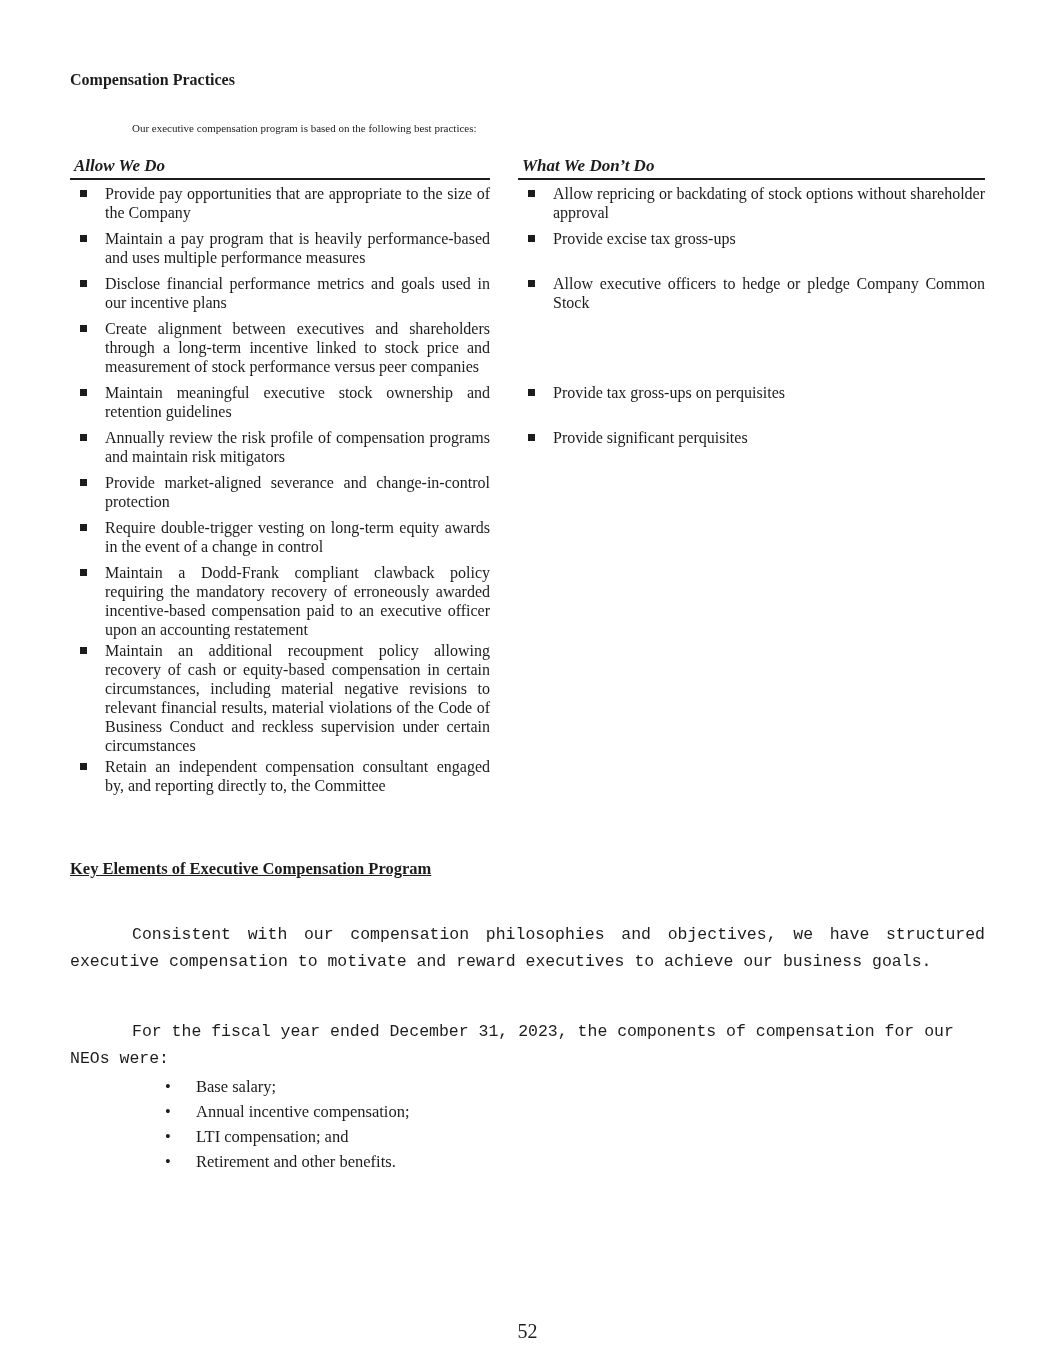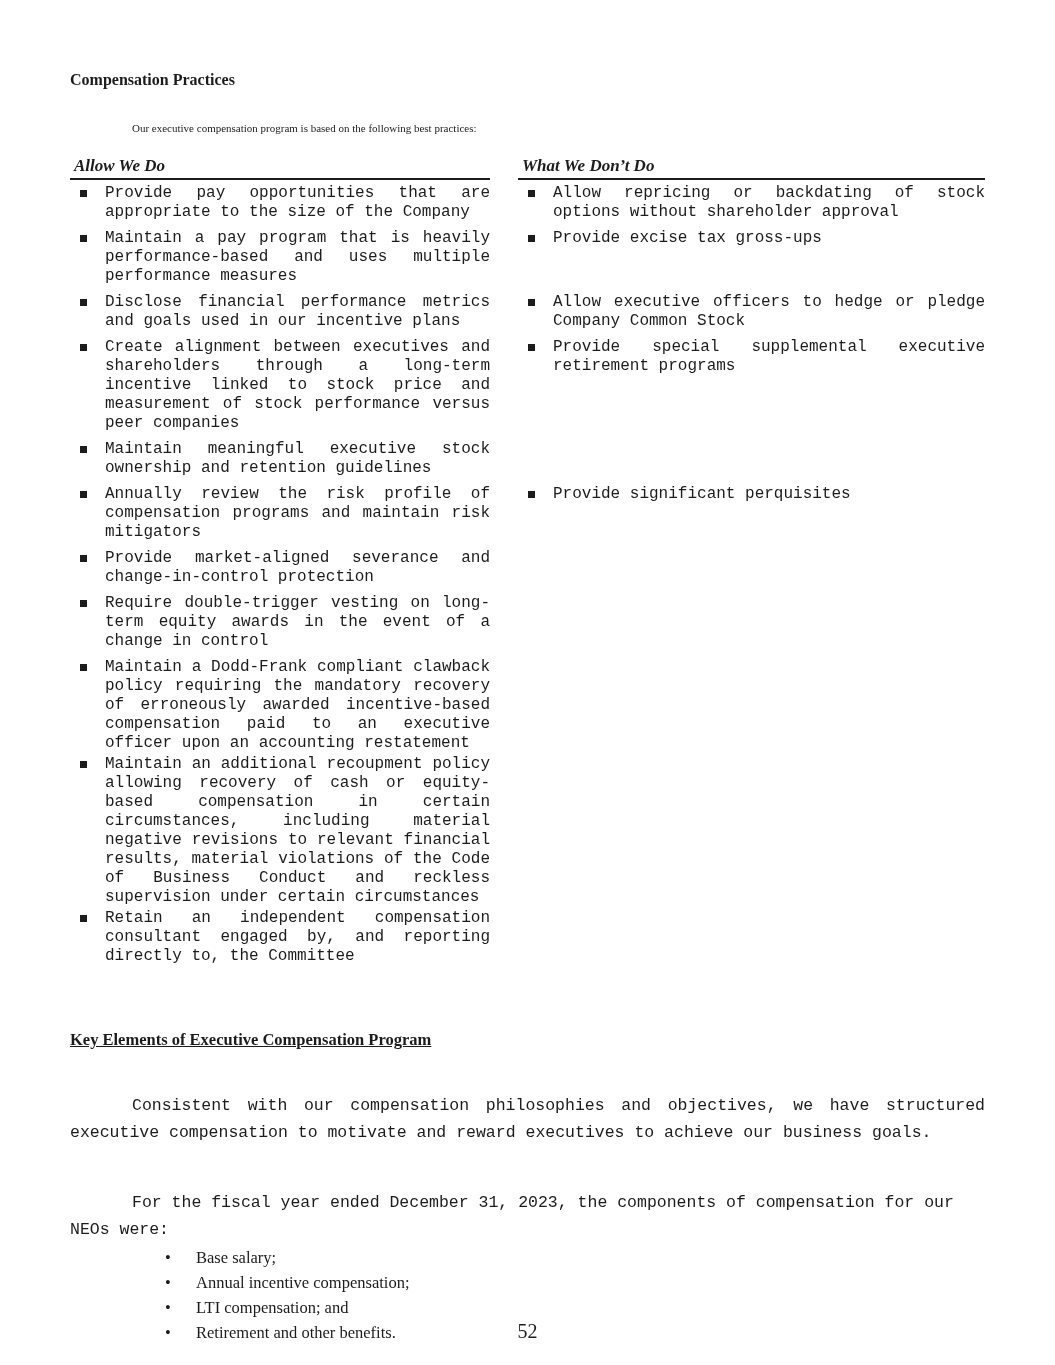--- a/index.html
+++ b/index.html
@@ -42,21 +42,21 @@
     padding-left: 4px;
   }
   .hdr-left { width: 420px; }
   .hdr-right { width: 467px; margin-left: 28px; }
   .ptable-body { padding-top: 4px; }
   .prow { display: flex; margin-bottom: 7px; }
   .prow.tight { margin-bottom: 2px; }
   .prow.last { margin-bottom: 12px; }
   .cell-l { width: 420px; }
   .cell-r { width: 467px; margin-left: 28px; }
-  .bitem { display: flex; align-items: flex-start; font-family: Liberation Mono, monospace; }
+  .bitem { display: flex; align-items: flex-start; }
   .sq {
     flex: none;
     width: 7px;
     height: 7px;
     background: #1c1c1c;
     margin: 6px 0 0 10px;
   }
   .btext {
     flex: 1;
     margin-left: 18px;
@@ -153,35 +153,35 @@
         </div>
       </div>
 
       <div class="prow">
         <div class="cell-l">
           <div class="bitem">
               <span class="sq"></span>
             <span class="btext">Create alignment between executives and shareholders through a long-term incentive linked to stock price and measurement of stock performance versus peer companies</span>
             </div>
         </div>
-        <div class="cell-r">
-          <div class="bitem">
-              <span class="sq"></span>
-            <span class="btext">Provide special supplemental executive retirement programs</span>
-            </div>
-        </div>
       </div>
 
       <div class="prow">
         <div class="cell-l">
           <div class="bitem">
               <span class="sq"></span>
             <span class="btext">Maintain meaningful executive stock ownership and retention guidelines</span>
             </div>
         </div>
+        <div class="cell-r">
+          <div class="bitem">
+              <span class="sq"></span>
+            <span class="btext">Provide tax gross-ups on perquisites</span>
+            </div>
+        </div>
       </div>
 
       <div class="prow">
         <div class="cell-l">
           <div class="bitem">
               <span class="sq"></span>
             <span class="btext">Annually review the risk profile of compensation programs and maintain risk mitigators</span>
             </div>
         </div>
         <div class="cell-r">

